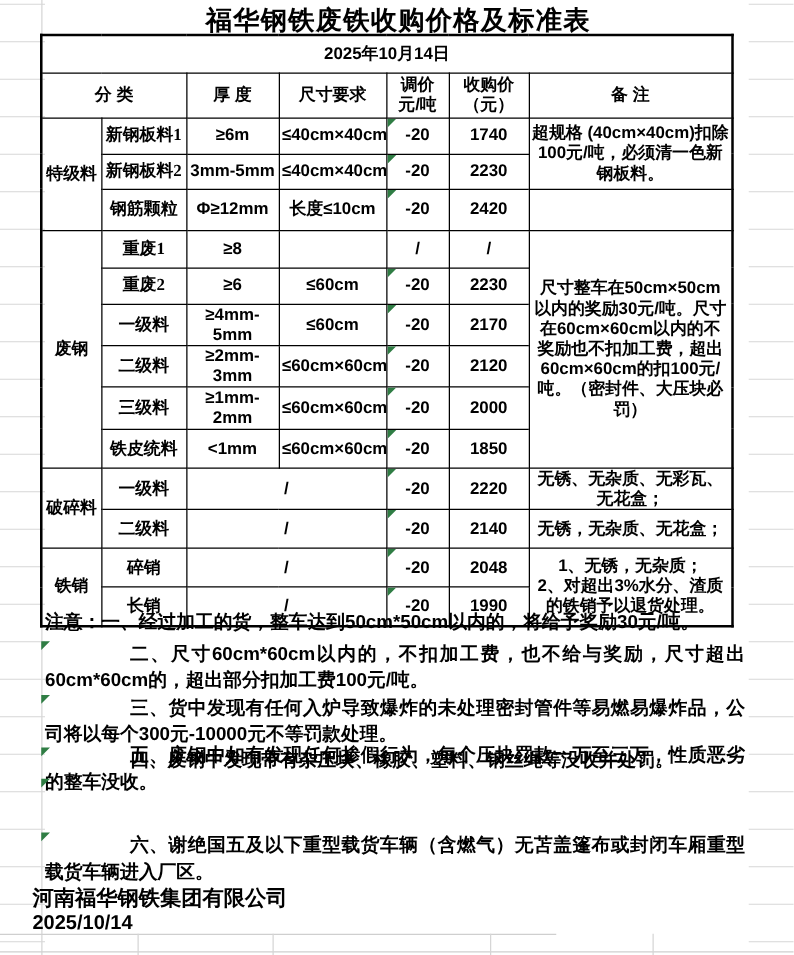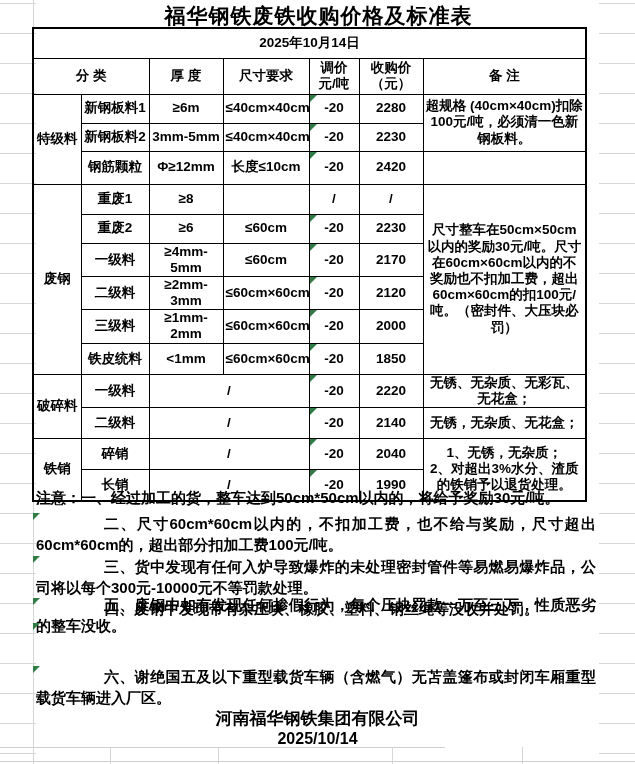--- a/index.html
+++ b/index.html
@@ -31,21 +31,21 @@
   }
   #price-table td {
     border:1.5px solid #000; text-align:center; vertical-align:middle;
     padding:0 2px; position:relative; font-size:13.5px; line-height:1.2;
     overflow:hidden;
   }
   td.date-cell   { font-size:15px; height:30px; }
   td.head-cell   { font-size:16px; }
   td.head-small  { font-size:14.5px; white-space:pre-line; line-height:1.15;margin-left:13px; }
   td.group-cell  { font-size:15px; }
-  td.sub-cell    { font-size:13px; }
+  td.sub-cell    { font-size:13px;font-family:Liberation Serif, serif; }
   td.num-cell    { font-size:14px; }
   td.remark-cell { font-size:13px; line-height:1.3; padding:1px 3px;margin-left:12px; }
   td.pre-line    { white-space:pre-line; }
 
   
   .tri {
     position:absolute; top:0; left:0; width:0; height:0; display:block;
     border-top:7px solid #2f7d44; border-right:7px solid transparent;
   }
   .note-tri {
@@ -53,21 +53,21 @@
     border-top:7px solid #2f7d44; border-right:7px solid transparent;
   }
 
   .note {
     position:absolute; left:36px; width:560px;
     font-size:15px; line-height:21px; text-align:justify;
   }
   .note.indent { text-indent:68px; }
 
   #footer-company, #footer-date {
-    position:absolute; left:42px; width:551px; text-align:center; font-size:17px;
+    position:absolute; left:26px; width:551px; text-align:left; font-size:17px;
   }
   #footer-date { font-size:16px; }
 </style>
 </head>
 <body>
 
 <div class="grid-strip" id="grid-left"></div>
 <div class="grid-strip" id="grid-right"></div>
 <div class="vline" style="left:33px; top:0; height:764px;"></div>
 
@@ -104,21 +104,21 @@
 （元）</td>
       <td class="head-cell">备 注</td>
     </tr>
 
     <tr style="height:29px">
       <td rowspan="3" class="group-cell">特级料</td>
       <td class="sub-cell">新钢板料1</td>
       <td>≥6m</td>
       <td>≤40cm×40cm</td>
       <td><i class="tri"></i><span>-20</span></td>
-      <td class="num-cell">2280</td>
+      <td class="num-cell">1740</td>
       <td rowspan="2" class="remark-cell">超规格 (40cm×40cm)扣除100元/吨，必须清一色新钢板料。</td>
     </tr>
     <tr style="height:28px">
       <td class="sub-cell">新钢板料2</td>
       <td>3mm-5mm</td>
       <td>≤40cm×40cm</td>
       <td><i class="tri"></i><span>-20</span></td>
       <td class="num-cell">2230</td>
     </tr>
     <tr style="height:33px">
@@ -189,21 +189,21 @@
       <td><i class="tri"></i><span>-20</span></td>
       <td class="num-cell">2140</td>
       <td class="remark-cell">无锈，无杂质、无花盒；</td>
     </tr>
 
     <tr style="height:31px">
       <td rowspan="2" class="group-cell">铁销</td>
       <td class="sub-cell">碎销</td>
       <td colspan="2">/</td>
       <td><i class="tri"></i><span>-20</span></td>
-      <td class="num-cell">2040</td>
+      <td class="num-cell">2048</td>
       <td rowspan="2" class="remark-cell pre-line">1、无锈，无杂质；
 2、对超出3%水分、渣质的铁销予以退货处理。</td>
     </tr>
     <tr style="height:31px">
       <td class="sub-cell">长销</td>
       <td colspan="2">/</td>
       <td><i class="tri"></i><span>-20</span></td>
       <td class="num-cell">1990</td>
     </tr>
   </tbody>

